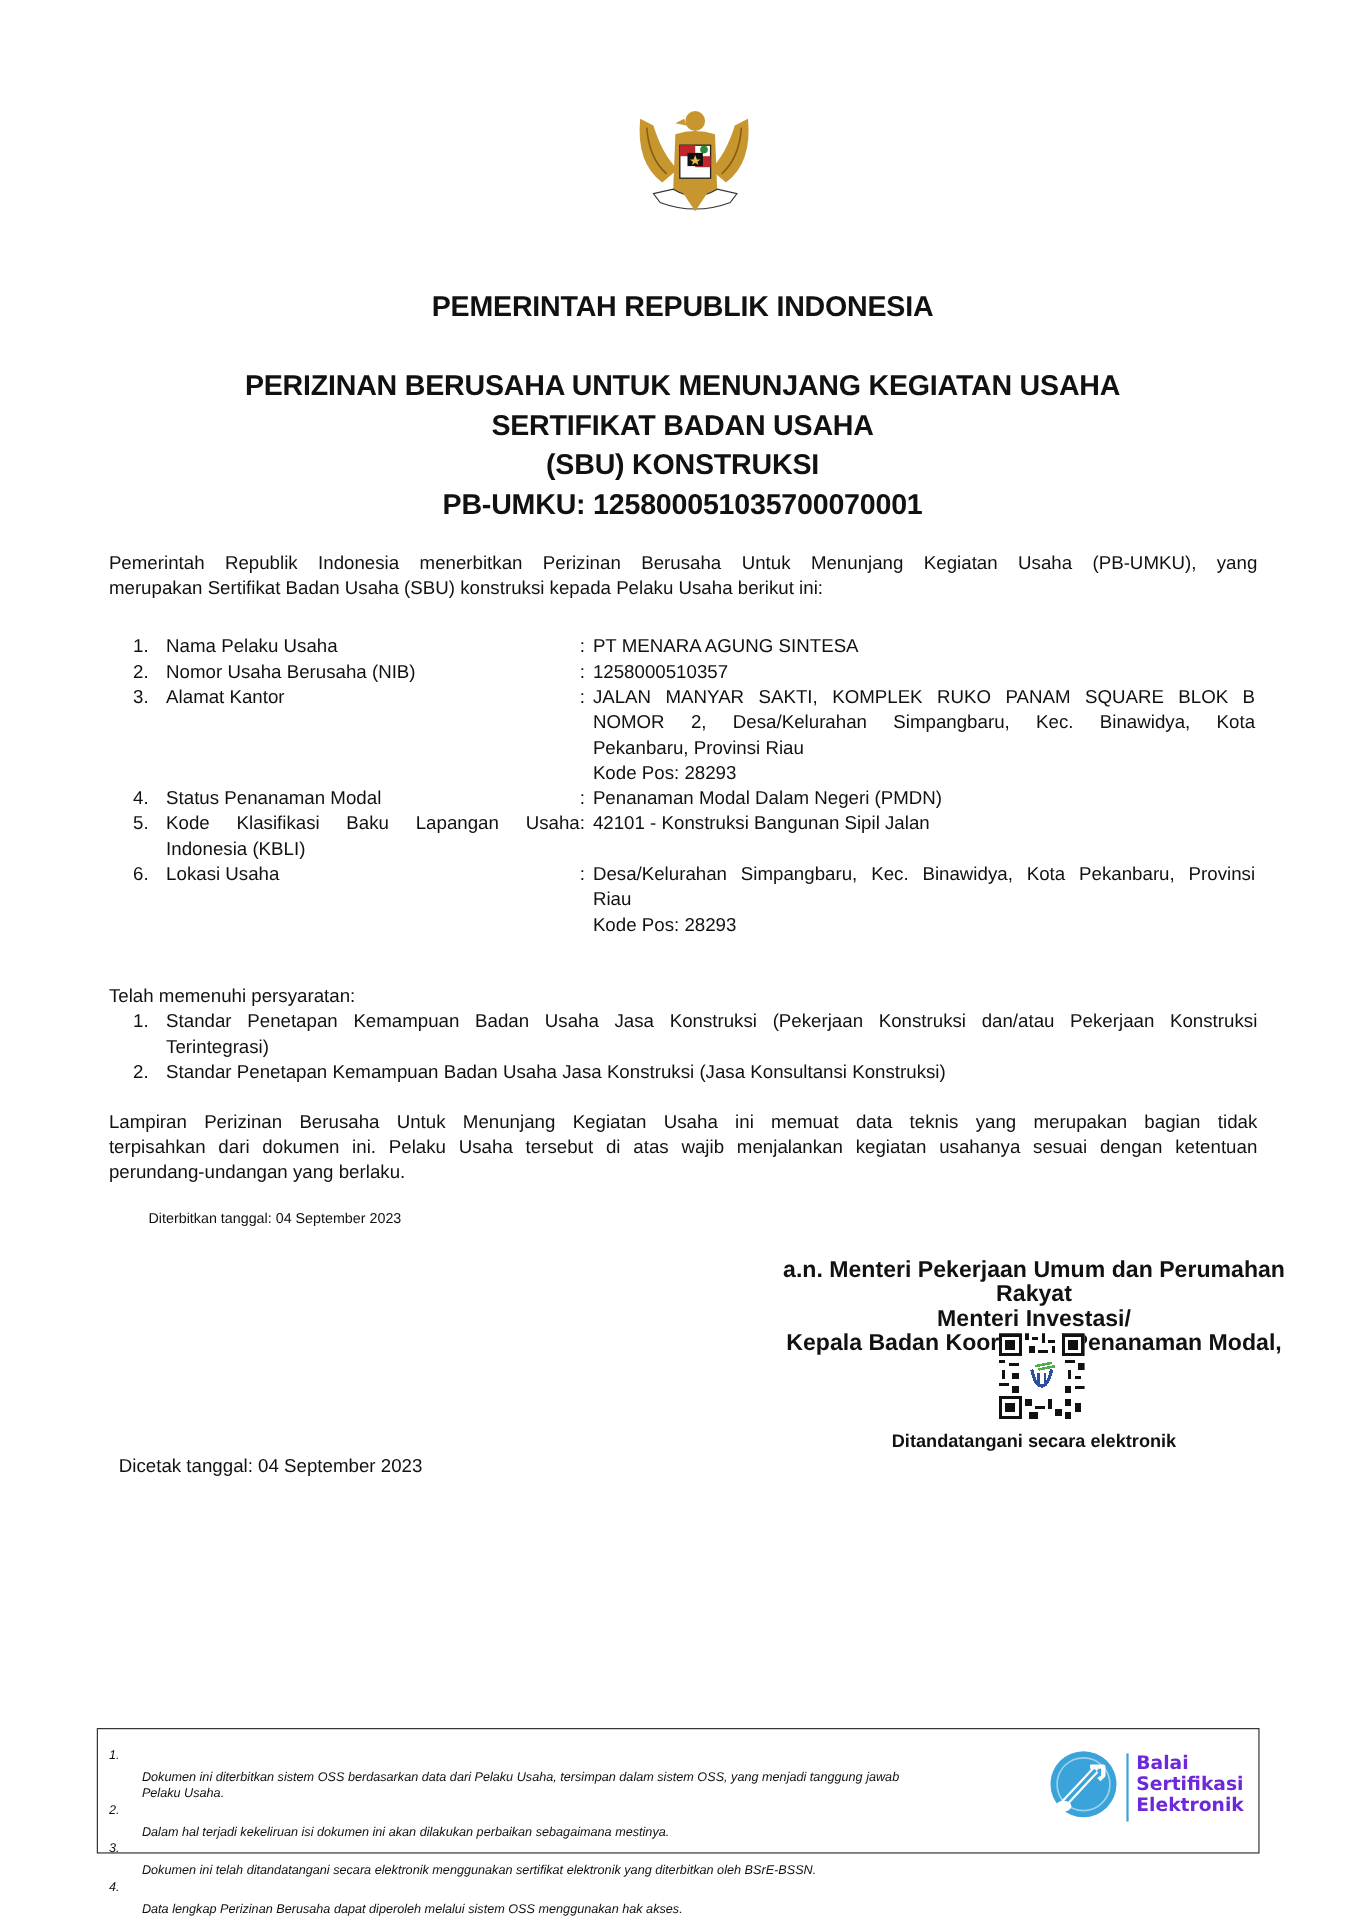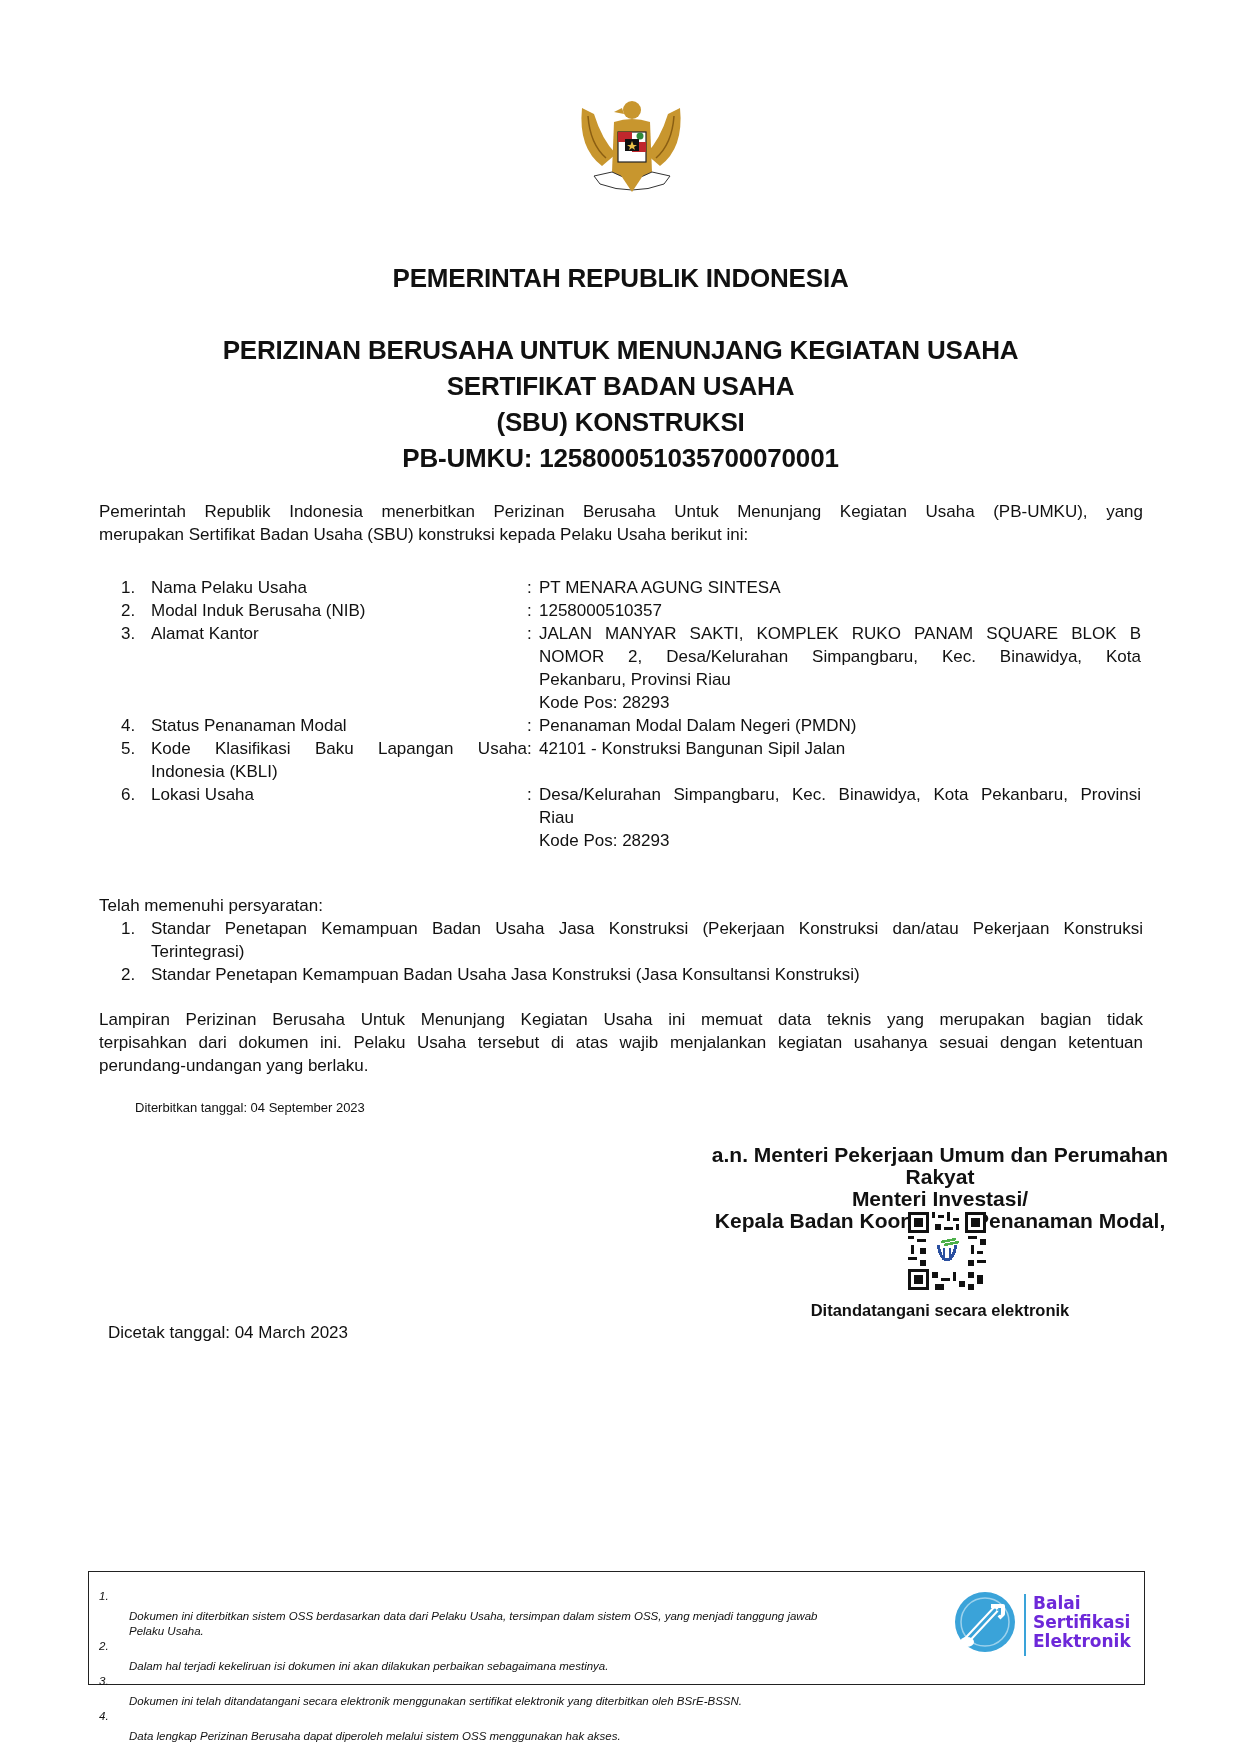--- a/index.html
+++ b/index.html
@@ -108,21 +108,21 @@
   <div class="field-row">
     <div class="field-num">1.</div>
     <div class="field-label">Nama Pelaku Usaha</div>
     <div class="field-colon">:</div>
     <div class="field-value">
       <span class="line">PT MENARA AGUNG SINTESA</span>
     </div>
   </div>
   <div class="field-row">
     <div class="field-num">2.</div>
-    <div class="field-label">Modal Induk Berusaha (NIB)</div>
+    <div class="field-label">Nomor Usaha Berusaha (NIB)</div>
     <div class="field-colon">:</div>
     <div class="field-value">
       <span class="line">1258000510357</span>
     </div>
   </div>
   <div class="field-row">
     <div class="field-num">3.</div>
     <div class="field-label">Alamat Kantor</div>
     <div class="field-colon">:</div>
     <div class="field-value">
@@ -241,21 +241,21 @@
     </g>
     <rect x="8" y="8" width="10" height="10" fill="#fff"></rect>
     <path d="M10 11 Q11 16 13 16 Q15 16 16 11" stroke="#2a4fa0" stroke-width="1" fill="none"></path>
     <path d="M12 12 L12 16 M14 12 L14 16" stroke="#2a4fa0" stroke-width="0.8"></path>
     <path d="M11 10 L16 9 M12 11 L17 10" stroke="#4cb04a" stroke-width="0.8"></path>
   </svg>
 </div>
 
 <div class="signed-elec">Ditandatangani secara elektronik</div>
 
-<div class="printed">Dicetak tanggal: 04 March 2023</div>
+<div class="printed">Dicetak tanggal: 04 September 2023</div>
 
 <div class="footer-box">
   <div class="notes">
     <div class="note-row">
       <div class="note-num">1.</div>
       <div class="note-text">
         <div>Dokumen ini diterbitkan sistem OSS berdasarkan data dari Pelaku Usaha, tersimpan dalam sistem OSS, yang menjadi tanggung jawab</div>
         <div>Pelaku Usaha.</div>
       </div>
     </div>

